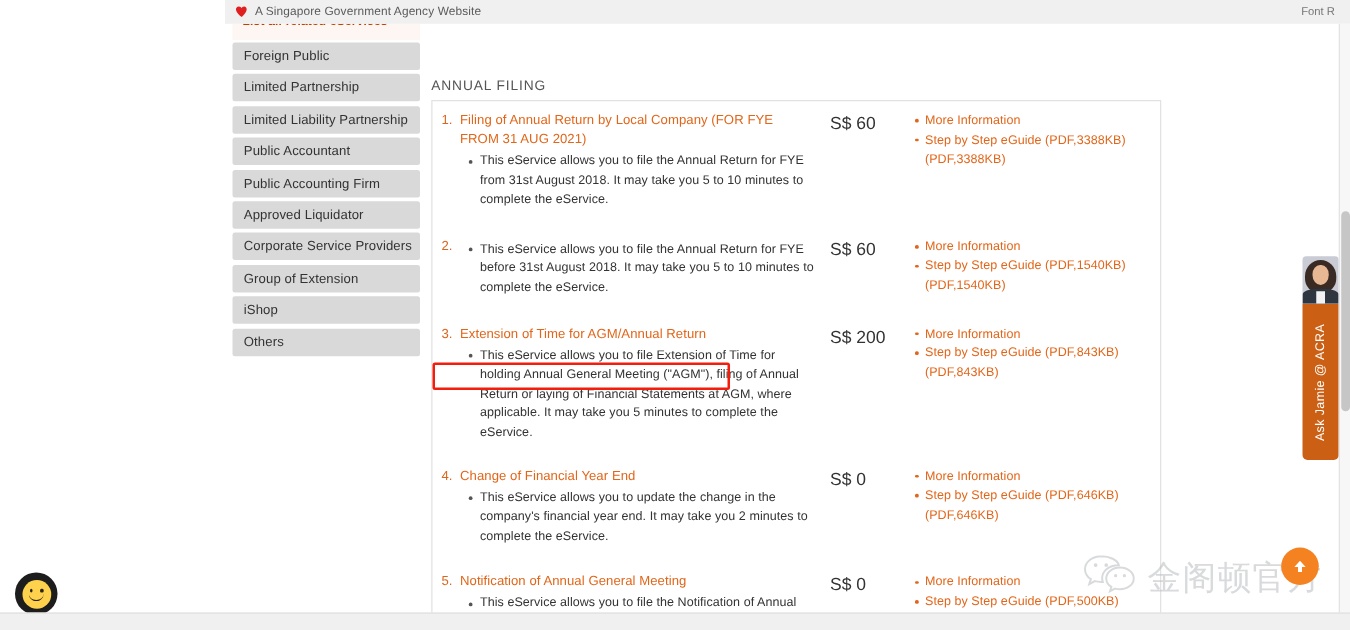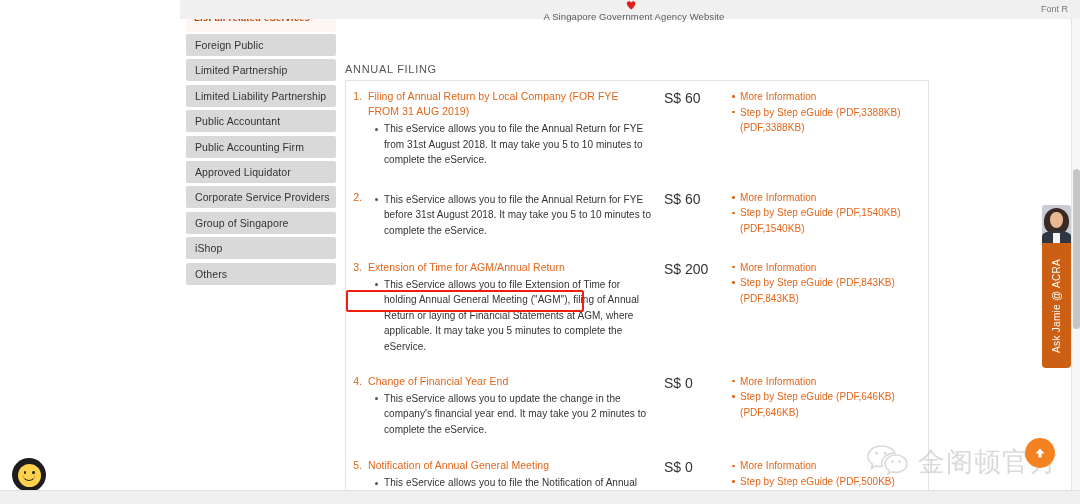--- a/index.html
+++ b/index.html
@@ -19,21 +19,20 @@
   }
 
   
   .gov-banner {
     position: absolute;
     left: 180px; top: 0; width: 900px; height: 19px;
     background: #f0f0f0;
     display: flex; align-items: center;
     padding-left: 8px;
     z-index: 20;
-    flex-direction: column;
   }
   .gov-flag {
     width: 11px; height: 11px;
     margin-right: 5px;
     position: relative;
     flex: 0 0 auto;
   }
   .gov-flag svg { display: block; }
   .gov-banner-text {
     font-size: 9.5px;
@@ -401,38 +400,38 @@
     <div class="side-item">
       <span>Public Accounting Firm</span>
     </div>
     <div class="side-item">
       <span>Approved Liquidator</span>
     </div>
     <div class="side-item">
       <span>Corporate Service Providers</span>
     </div>
     <div class="side-item">
-      <span>Group of Singapore</span>
+      <span>Group of Extension</span>
     </div>
     <div class="side-item">
       <span>iShop</span>
     </div>
     <div class="side-item">
       <span>Others</span>
     </div>
   </div>
 
   <div class="content-wrap">
     <div class="section-title">ANNUAL FILING</div>
     <div class="panel">
 
       <div class="eservice" style="margin-top:2px;">
         <div class="es-num">1.</div>
         <div class="es-body">
-          <div class="es-title">Filing of Annual Return by Local Company (FOR FYE FROM 31 AUG 2019)</div>
+          <div class="es-title">Filing of Annual Return by Local Company (FOR FYE FROM 31 AUG 2021)</div>
           <ul class="es-desc-list">
             <li>This eService allows you to file the Annual Return for FYE from 31st August 2018. It may take you 5 to 10 minutes to complete the eService.</li>
           </ul>
         </div>
         <div class="es-price">S$ 60</div>
         <div class="es-links">
           <ul>
             <li>More Information</li>
             <li>Step by Step eGuide (PDF,3388KB) (PDF,3388KB)</li>
           </ul>

